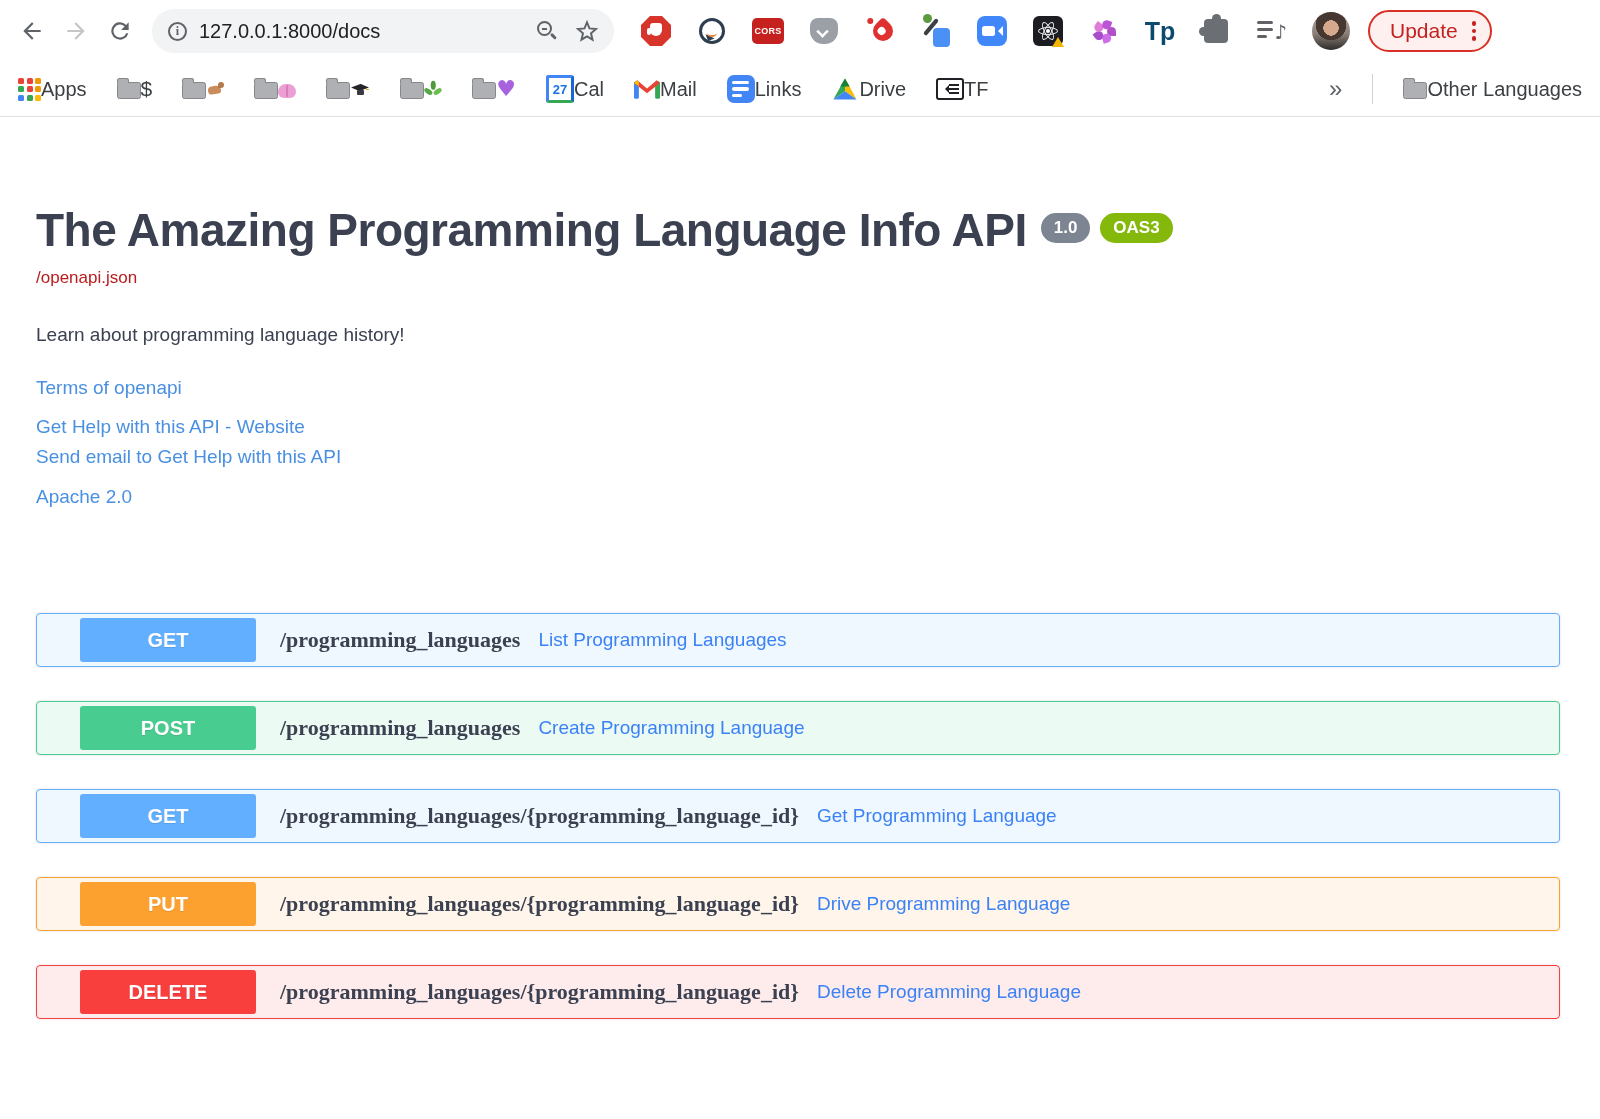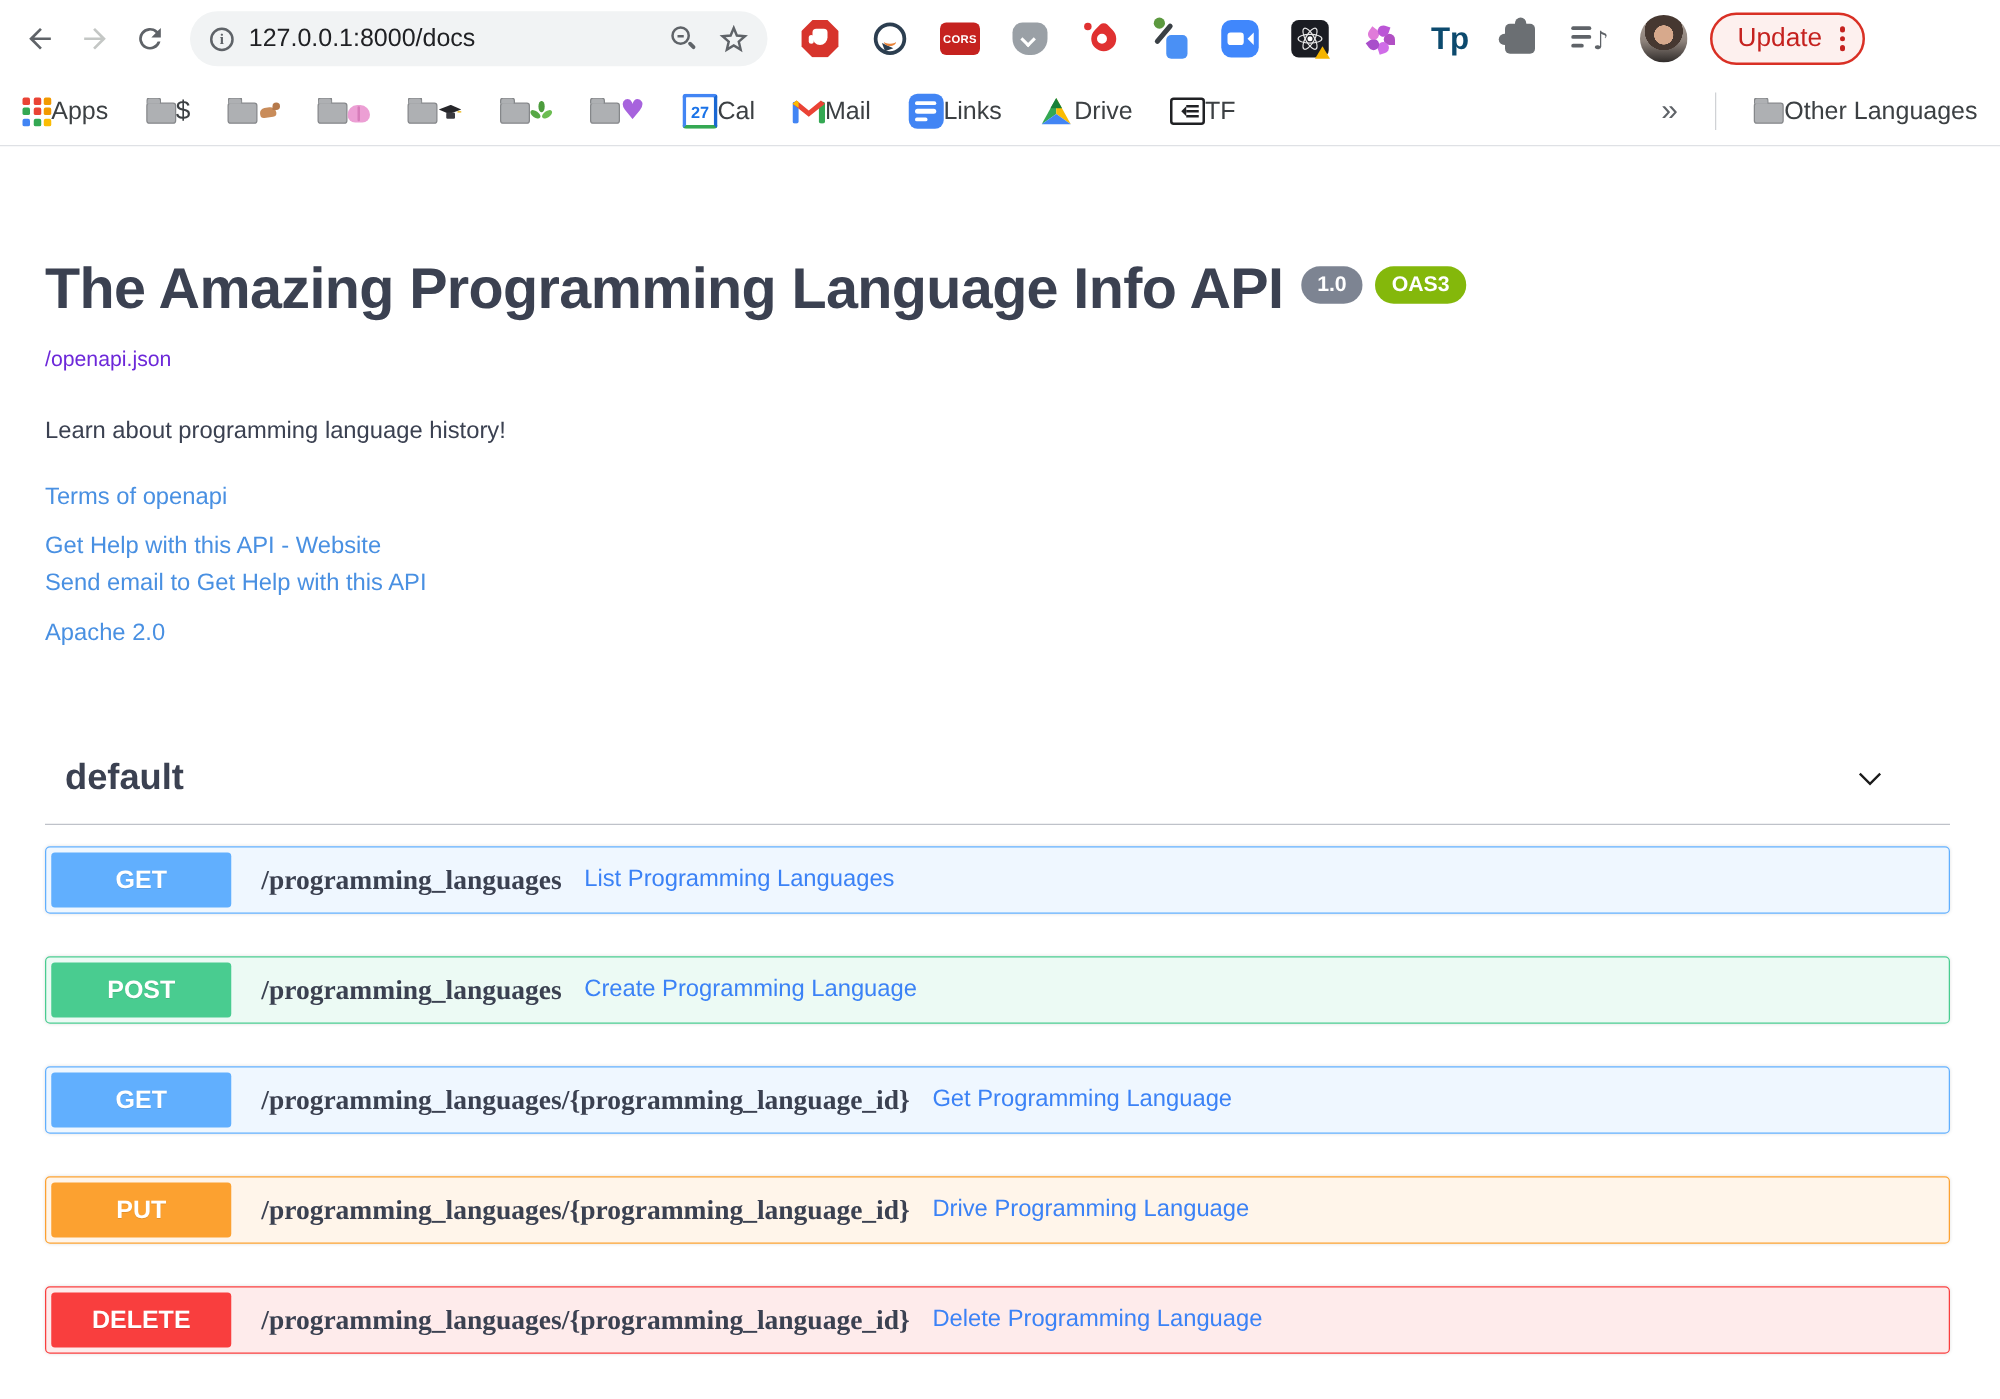--- a/index.html
+++ b/index.html
@@ -121,40 +121,40 @@
   .bm-divider { width:1px; height:30px; background:#d0d2d5; }
 
   
   .page { padding:86px 40px 0 36px; }
   .api-title { display:flex; align-items:flex-start; gap:14px; }
   .api-title h1 { font-size:46px; font-weight:bold; color:#3b4151; line-height:1.2; letter-spacing:-.5px; }
   .badges { display:flex; gap:10px; margin-top:10px; }
   .badge { color:#fff; font-size:17px; font-weight:bold; padding:5px 13px; border-radius:16px; }
   .badge-version { background:#7d8492; }
   .badge-oas { background:#84b80b; }
-  .spec-link { display:inline-block; margin-top:20px; font-size:17px; color:#6d28d9; text-decoration:none; }
+  .spec-link { display:inline-block; margin-top:10px; font-size:17px; color:#b91c1c; text-decoration:none; }
   .description { margin-top:36px; font-size:19px; color:#3b4151; }
   .info-links { margin-top:31px; font-size:19px; }
   .info-links a { color:#4990e2; text-decoration:none; display:block; }
   .link-terms { margin-bottom:17px; }
   .link-website { margin-bottom:8px; }
   .link-license { margin-top:18px; }
 
   .opblock-tag-section { margin-top:88px; }
   .section-header { display:flex; align-items:center; justify-content:space-between; padding:0 50px 20px 16px;
     border-bottom:1px solid #bfc2c9; cursor:pointer; }
   .section-header h3 { font-size:29px; font-weight:bold; color:#3b4151; }
   .chevron-down { width:28px; height:28px; }
 
   .endpoint-list { padding-top:17px; }
   .opblock { display:flex; align-items:center; border:1px solid; border-radius:4px; padding:4px; margin-bottom:34px;
     box-shadow:0 0 3px rgba(0,0,0,.12); cursor:pointer; }
-  .method-btn { width:144px; height:44px; border:none; border-radius:3px; color:#fff; font-size:20px; font-weight:bold;
+  .method-btn { width:176px; height:44px; border:none; border-radius:3px; color:#fff; font-size:20px; font-weight:bold;
     font-family:"Liberation Sans",sans-serif; text-align:center; cursor:pointer; flex:0 0 auto;
-    text-shadow:0 1px 0 rgba(0,0,0,.1); }
+    text-shadow:0 1px 0 rgba(0,0,0,.1);margin-left:39px; }
   .path { font-family:Liberation Serif, serif; font-weight:bold; font-size:22px; color:#3b4151; margin:0 18px 0 24px; }
   .summary { font-size:19px; color:#3b82f6; }
 
   svg.icon { display:block; }
 </style>
 </head>
 <body>
 
 <div>
   <div class="toolbar">
@@ -358,26 +358,20 @@
   <p class="description">Learn about programming language history!</p>
 
   <div class="info-links">
     <a href="#" class="link-terms">Terms of openapi</a>
     <a href="#" class="link-website">Get Help with this API - Website</a>
     <a href="#" class="link-email">Send email to Get Help with this API</a>
     <a href="#" class="link-license">Apache 2.0</a>
   </div>
 
   <div class="opblock-tag-section">
-    <div class="section-header">
-      <h3>default</h3>
-      <svg class="chevron-down" viewBox="0 0 24 24">
-          <path d="M5 8.5 L12 15.5 L19 8.5" fill="none" stroke="#1b1b1b" stroke-width="1.6"></path>
-        </svg>
-    </div>
     <div class="endpoint-list">
   <div class="opblock" style="border-color: rgb(97, 175, 254); background: rgba(97, 175, 254, 0.1);">
     <button class="method-btn" style="background: rgb(97, 175, 254);">GET</button>
     <span class="path">/programming_languages</span>
     <span class="summary">List Programming Languages</span>
   </div>
 
   <div class="opblock" style="border-color: rgb(73, 204, 144); background: rgba(73, 204, 144, 0.1);">
     <button class="method-btn" style="background: rgb(73, 204, 144);">POST</button>
     <span class="path">/programming_languages</span>

